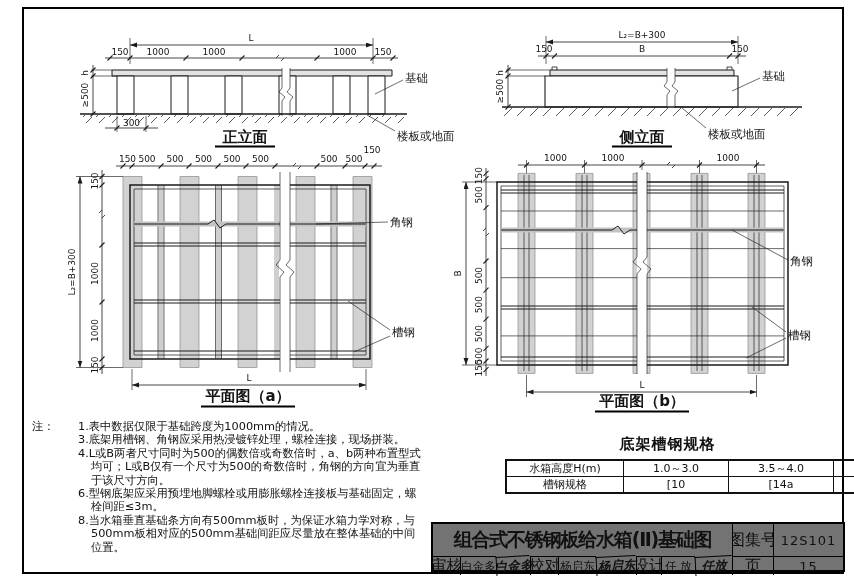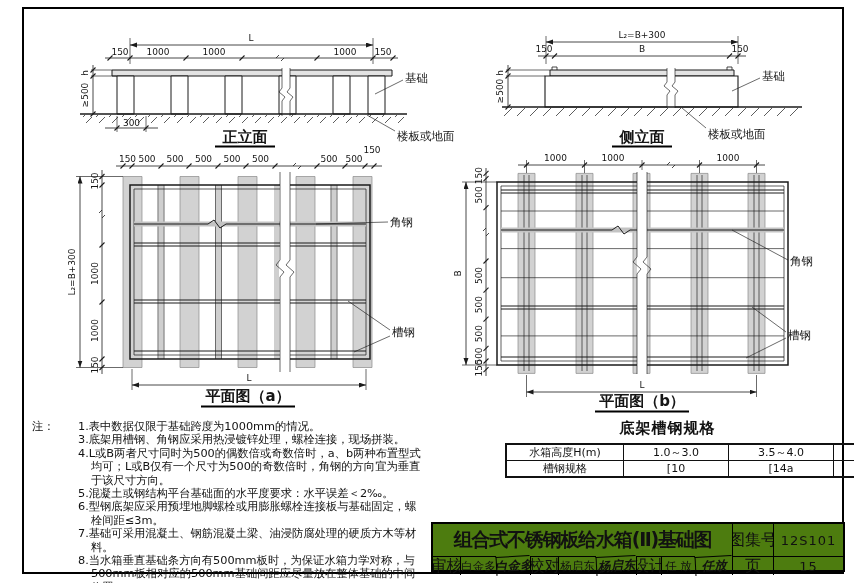--- a/index.html
+++ b/index.html
@@ -15,36 +15,36 @@
   svg line,svg path,svg rect,svg polyline{vector-effect:non-scaling-stroke;}
   .ln{stroke:#1b1b1b;stroke-width:1;fill:none;}
   .thin{stroke:#1b1b1b;stroke-width:.65;fill:none;}
   .dimln{stroke:#1b1b1b;stroke-width:.8;fill:none;}
   .tk{stroke:#1b1b1b;stroke-width:1.1;}
   .grayband{fill:#c3c3c3;}
   .strip{fill:#d2d2d2;stroke:#8a8a8a;stroke-width:.7;}
   .nstrip{fill:#cfcfcf;}
   
   .spec{position:absolute;left:505px;top:419px;width:325px;}
-  .spec-title{text-align:center;font-weight:bold;font-size:15px;letter-spacing:1px;}
+  .spec-title{text-align:center;font-weight:bold;font-size:15px;letter-spacing:1px;margin-top:16px;}
   .spec table{border-collapse:collapse;margin:5px auto 0 auto;border:2px solid #111;}
   .spec td{border:1px solid #111;height:14px;padding:0 20px;font-size:11px;
            text-align:center;min-width:64px;white-space:nowrap;}
   .spec td.hd{min-width:76px;}
   
   .notes{position:absolute;left:32px;top:420px;width:394px;font-size:11.3px;
          line-height:13.4px;}
   .notes-label{position:absolute;left:0;top:0;}
   .notes-body{padding-left:25px;}
   .note-item{padding-left:13px;text-indent:-13px;margin-left:21px;}
   
   .tblock{position:absolute;left:431px;top:522px;width:414px;height:50px;
           border:2px solid #000;box-sizing:border-box;display:grid;
           grid-template-columns:27px 36px 34px 28px 38px 40px 25px 34px 37px 41px 70px;
-          grid-template-rows:32px 19px;background:#4d7c0f;}
+          grid-template-rows:32px 19px;background:#737373;}
   .tb-cell{border-left:1px solid #000;border-top:1px solid #000;display:flex;
            align-items:center;justify-content:center;overflow:hidden;white-space:nowrap;}
   .tb-r1{border-top:none;}
   .tb-c1{border-left:none;}
   .tb-title{grid-column:1/10;font-weight:bold;font-size:19px;letter-spacing:-1.2px;}
   .tb-small{font-size:16px;}
   .tb-name{font-size:11.5px;}
   .tb-no{font-size:13px;letter-spacing:1px;}
   .tb-sig{font-size:12.5px;font-weight:bold;font-style:italic;
           font-family:"DejaVu Serif","Liberation Serif",serif;transform:rotate(-3deg);}
@@ -394,23 +394,21 @@
     </tbody>
       </table>
   </div>
 
   <div class="notes">
     <span class="notes-label">注：</span>
     <div class="notes-body">
       <div class="note-item">1.表中数据仅限于基础跨度为1000mm的情况。</div>
       <div class="note-item">3.底架用槽钢、角钢应采用热浸镀锌处理，螺栓连接，现场拼装。</div>
       <div class="note-item">4.L或B两者尺寸同时为500的偶数倍或奇数倍时，a、b两种布置型式均可；L或B仅有一个尺寸为500的奇数倍时，角钢的方向宜为垂直于该尺寸方向。</div>
-      <div class="note-item">5.混凝土或钢结构平台基础面的水平度要求：水平误差＜2‰。</div>
       <div class="note-item">6.型钢底架应采用预埋地脚螺栓或用膨胀螺栓连接板与基础固定，螺栓间距≤3m。</div>
-      <div class="note-item">7.基础可采用混凝土、钢筋混凝土梁、油浸防腐处理的硬质方木等材料。</div>
       <div class="note-item">8.当水箱垂直基础条方向有500mm板时，为保证水箱力学对称，与500mm板相对应的500mm基础间距应尽量放在整体基础的中间位置。</div>
 
     </div>
   </div>
 
   <div class="tblock">
     <div class="tb-cell tb-r1 tb-c1 tb-title">组合式不锈钢板给水箱(Ⅱ)基础图</div>
     <div class="tb-cell tb-r1 tb-small">图集号</div>
     <div class="tb-cell tb-r1 tb-no">12S101</div>
     <div class="tb-cell tb-c1 tb-small">审核</div>

